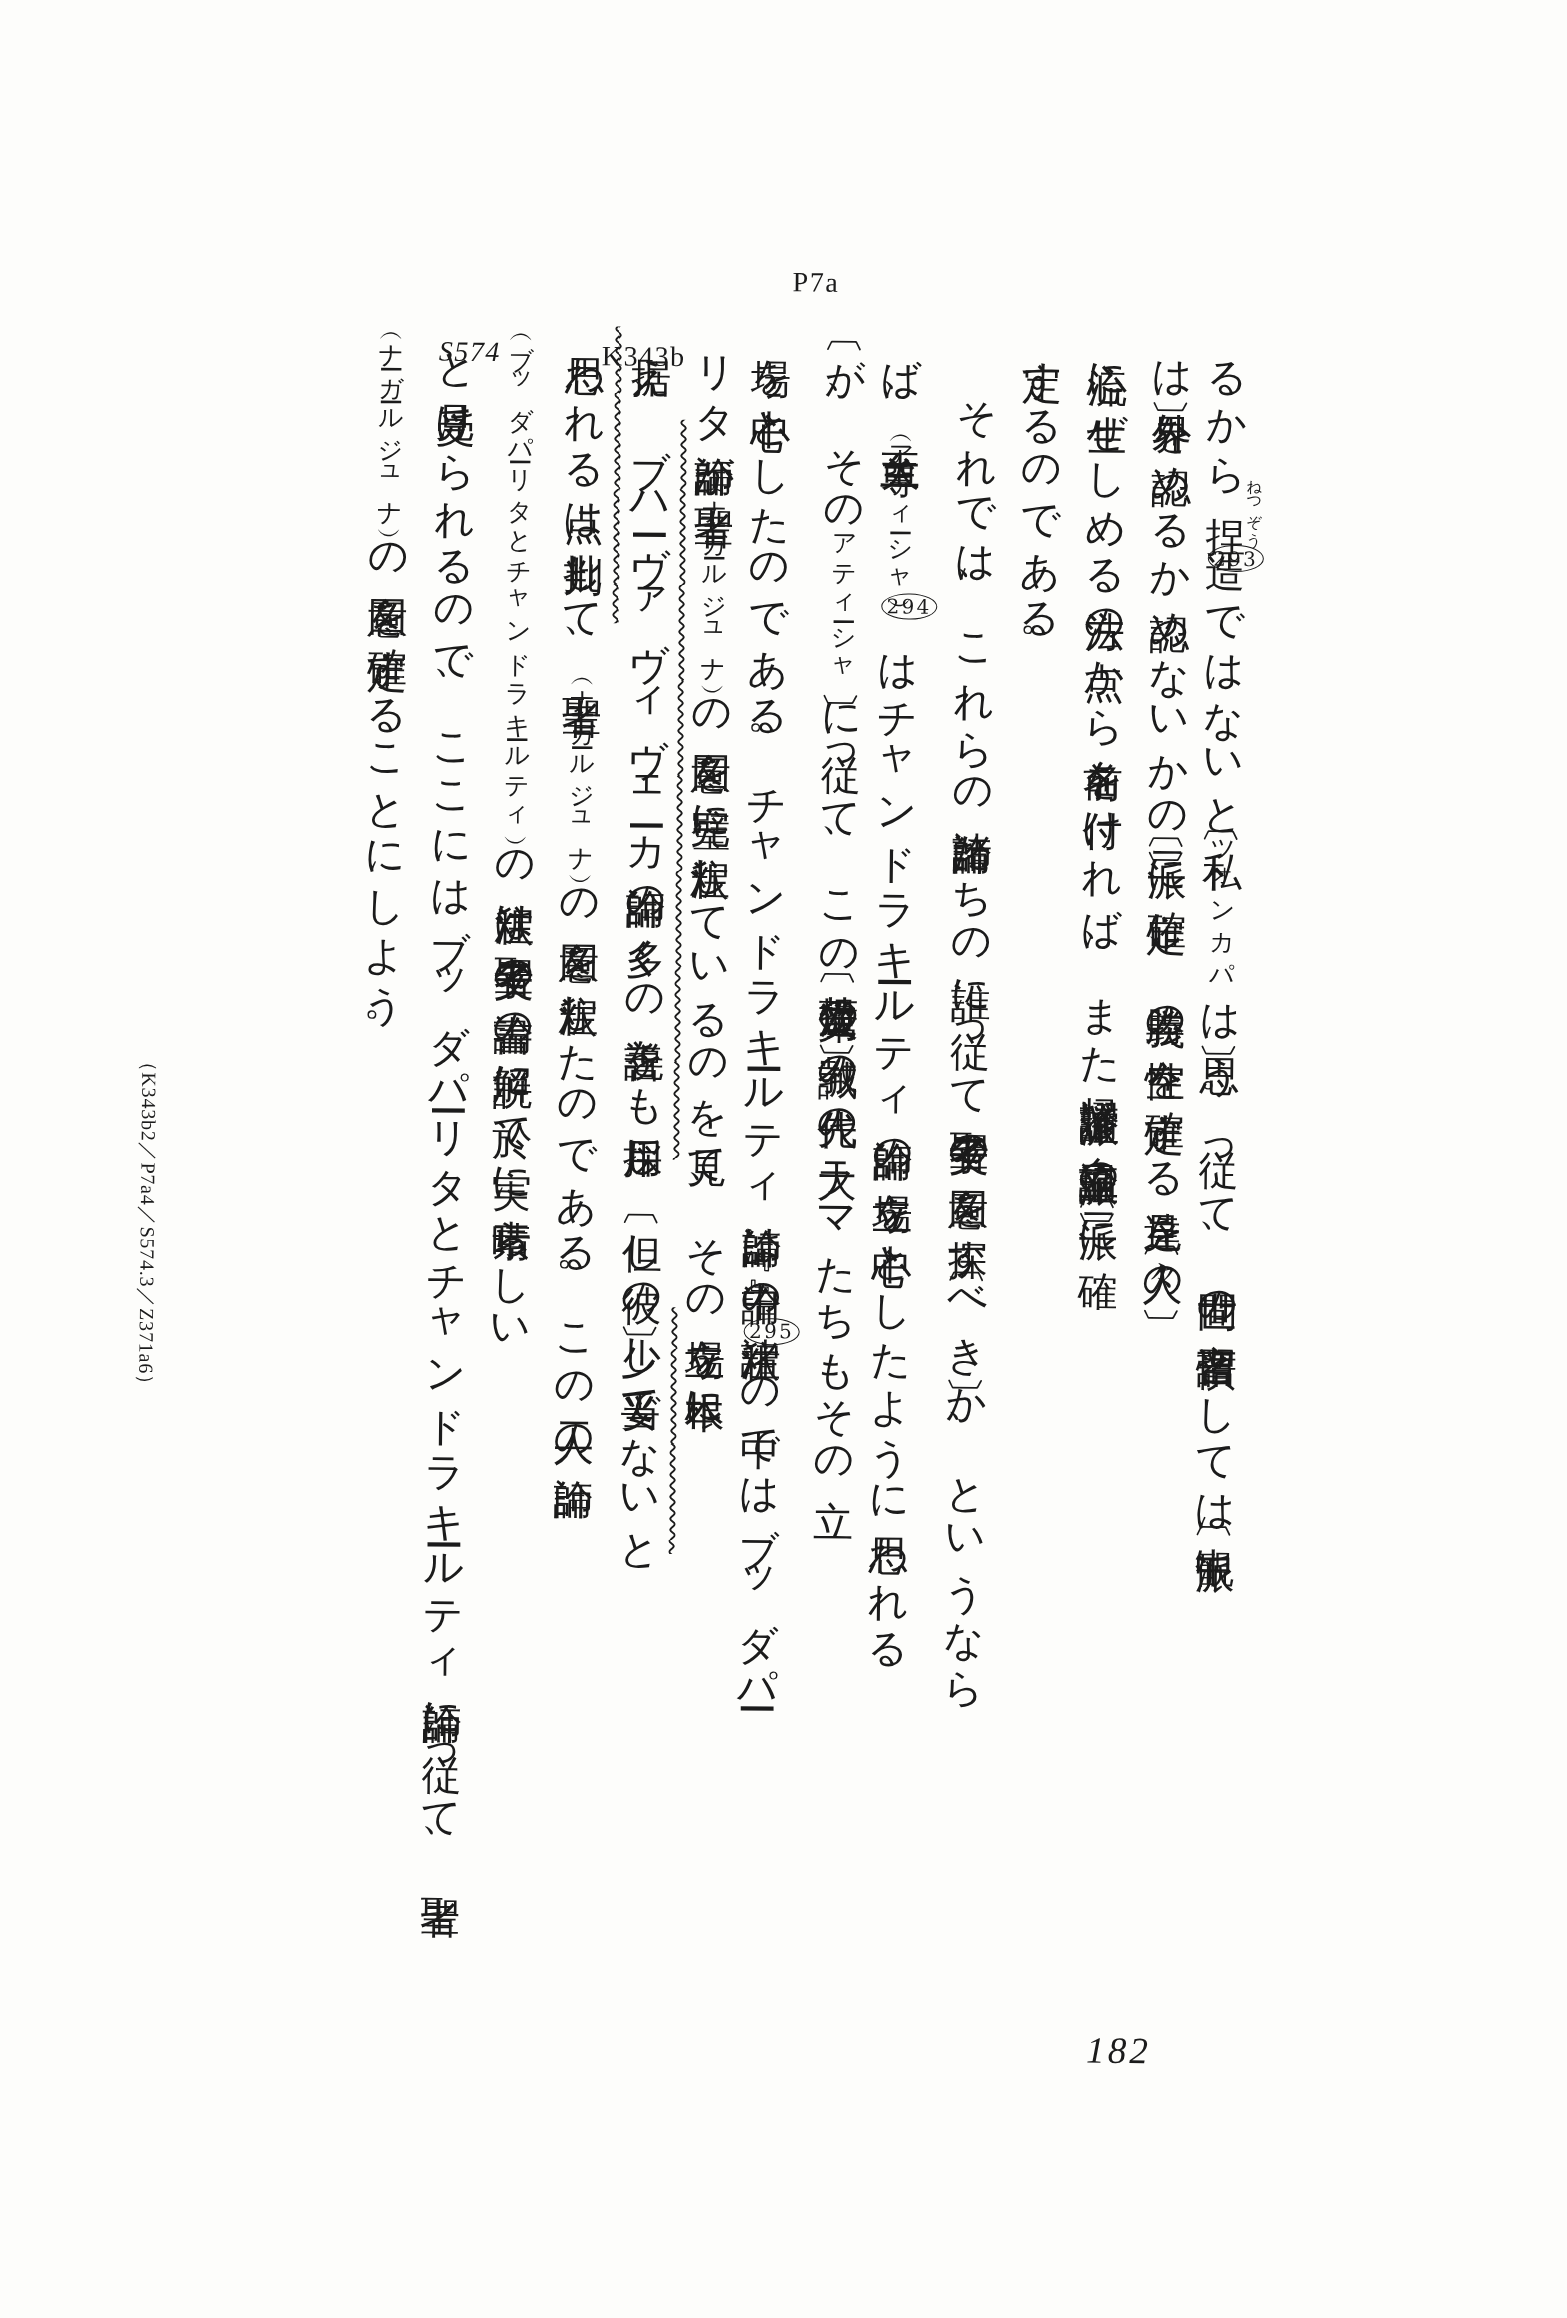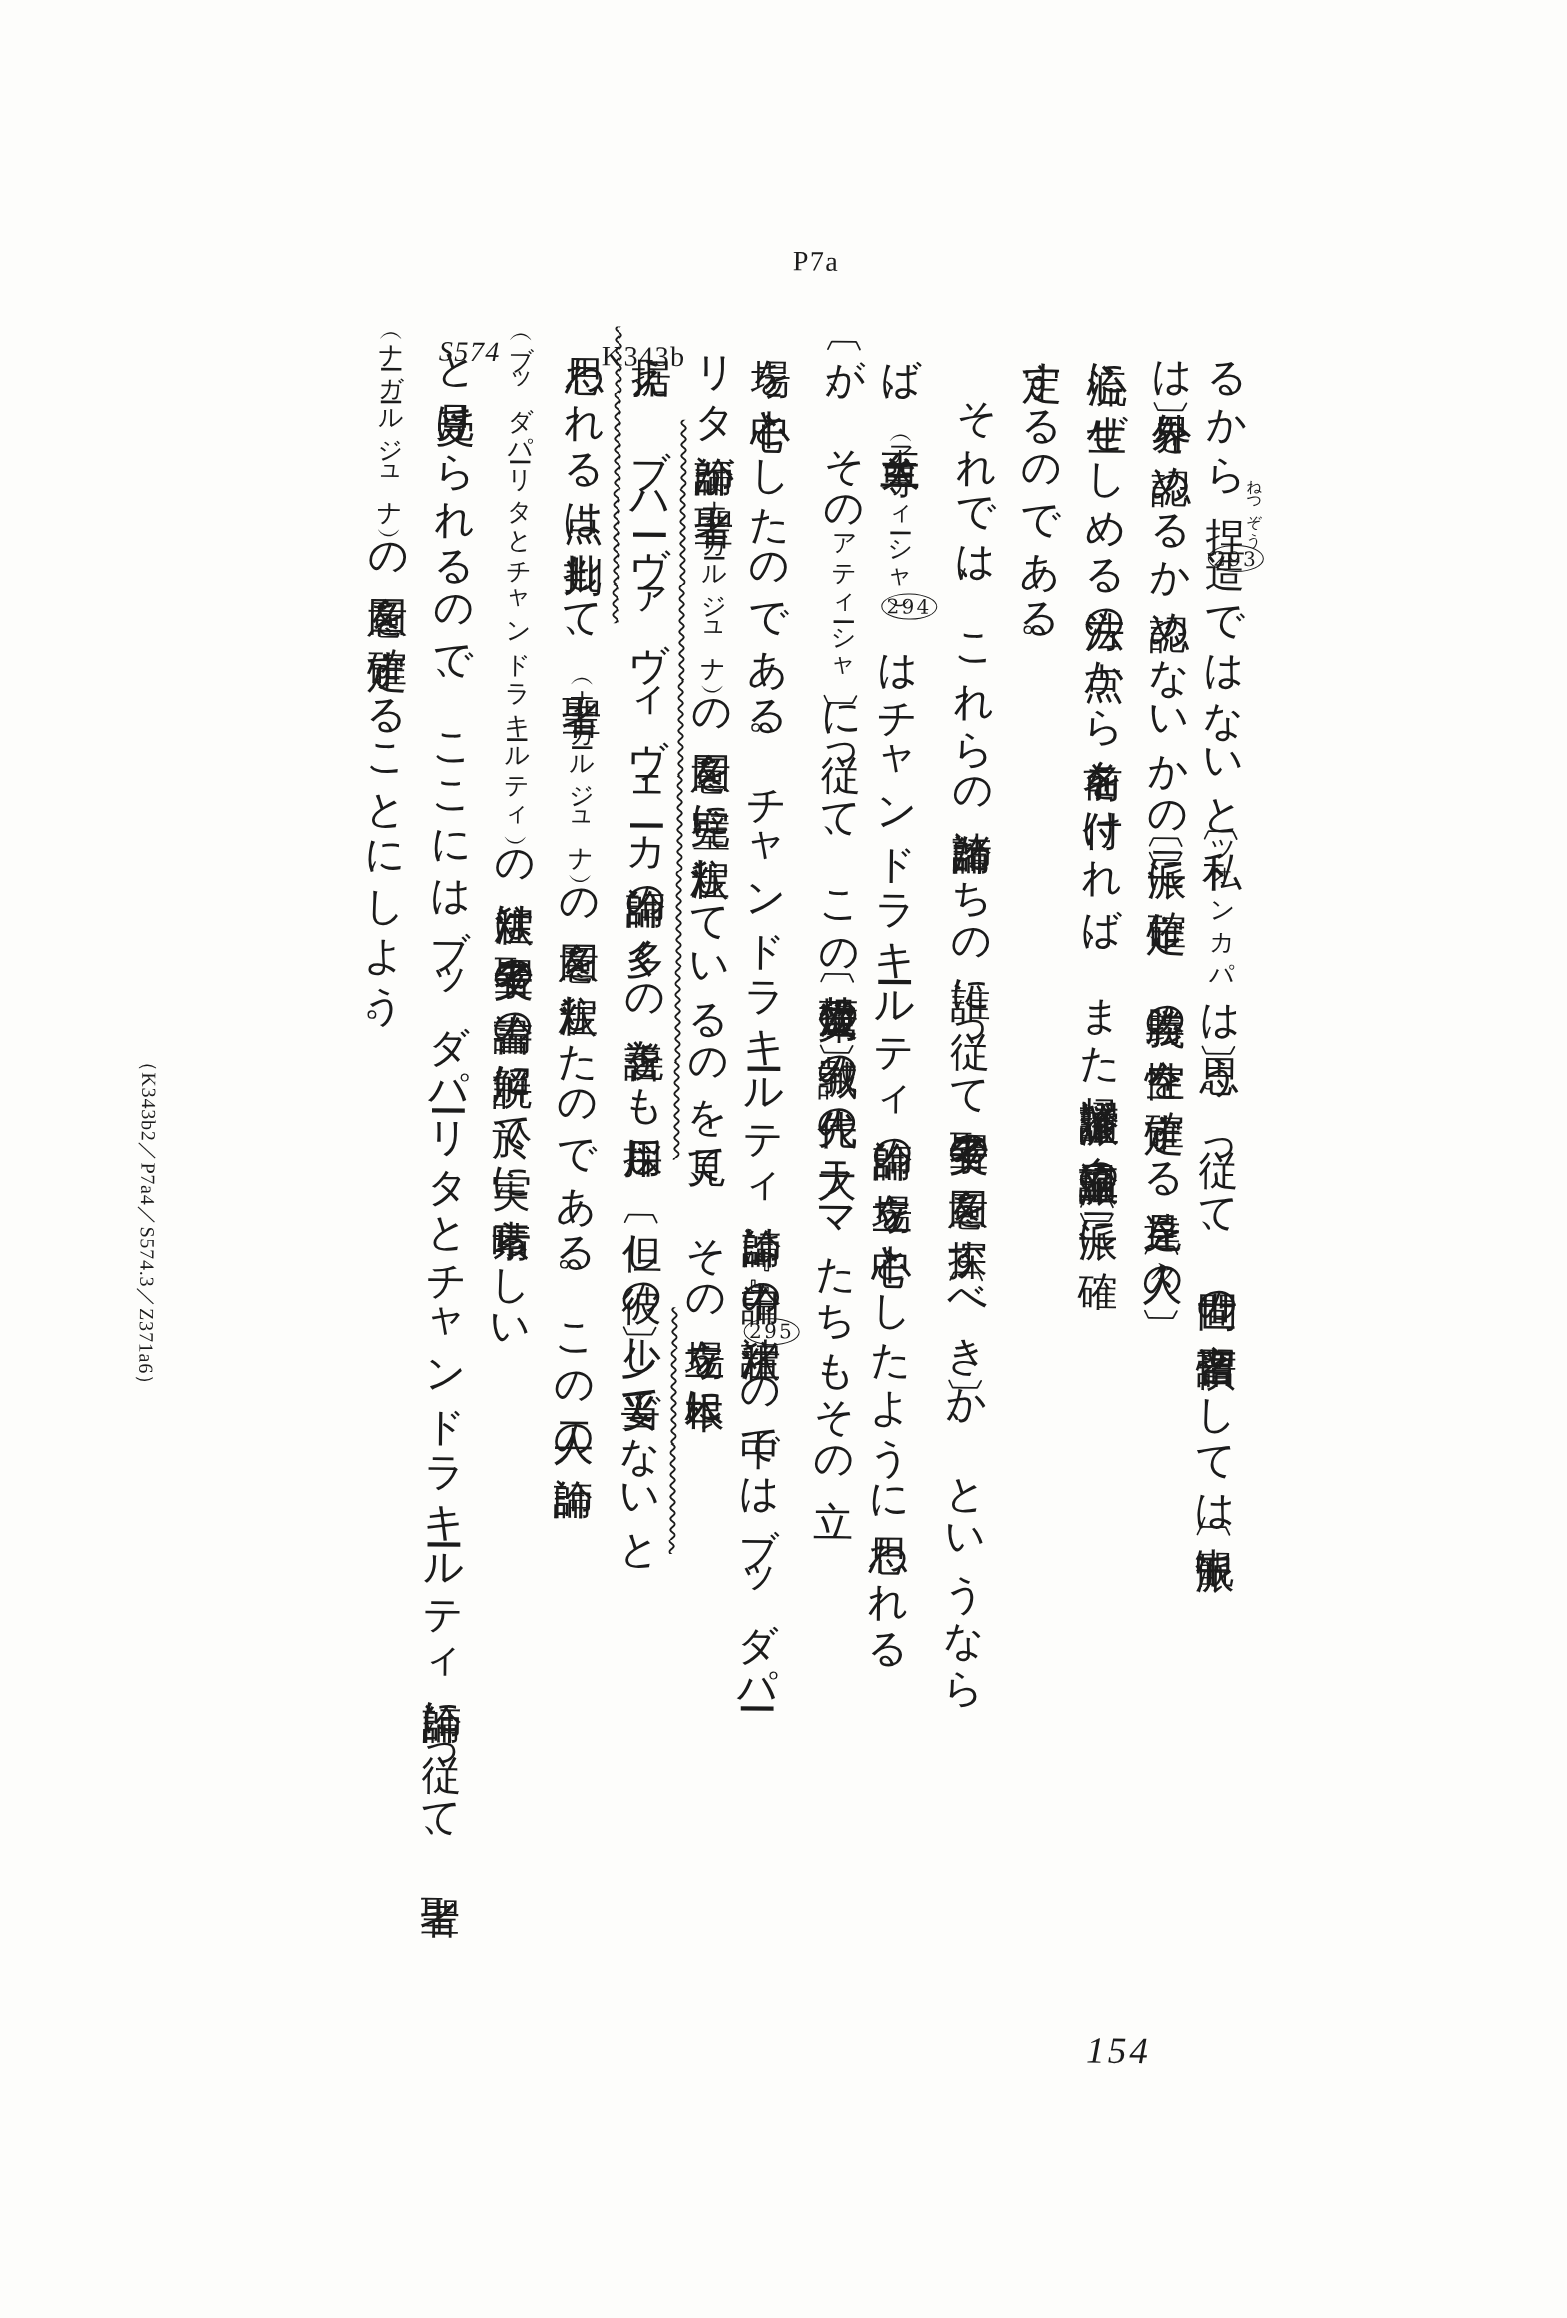--- a/index.html
+++ b/index.html
@@ -15,21 +15,21 @@
   .scan{
     position:absolute;inset:0;
     transform:rotate(0.6deg);
     transform-origin:1240px 349px;
   }
   .margin-ref{
     position:absolute;
     font-family:"Liberation Serif","DejaVu Serif",serif;
     font-size:28px;letter-spacing:1.5px;color:#1b1b1b;white-space:nowrap;
   }
-  #ref-p{left:792px;top:250px;}
+  #ref-p{left:792px;top:271px;}
   #ref-k{left:602px;top:347px;}
   #ref-s{left:439px;top:344px;font-style:italic;}
   .column{
     position:absolute;top:333px;height:1782px;width:57px;
     writing-mode:vertical-rl;text-orientation:mixed;
     font-size:40px;line-height:57px;letter-spacing:2.3px;
     color:#1b1b1b;white-space:nowrap;
   }
   .column span{letter-spacing:inherit;}
   .small{font-size:0.62em;}
@@ -89,17 +89,17 @@
         <div class="column" style="left: 688px;"><span>リタ論師が聖者</span><span class="small">（ナーガールジュナ）</span><span>の意図を完璧に注釈しているのを見て、その立場を根本に</span></div>
         <div class="column" style="left: 623px;"><span>据え、</span><span class="wavy">ブハーヴァヴィヴェーカ論師の多くの善説をも採用し</span><span>、〔但し彼の〕</span><span class="wavy">少し妥当でないと</span></div>
         <div class="column" style="left: 558px;"><span class="wavy">思われる点は批判して</span><span>、聖者</span><span class="small">（ナーガールジュナ）</span><span>の意図を注釈したのである。この二人の論師</span></div>
         <div class="column" style="left: 493px;"><span class="small">（ブッダパーリタとチャンドラキールティ）</span><span>の注釈は聖者父子の論書の解説に於て実に素晴らしい</span></div>
         <div class="column" style="left: 428px;"><span>と見受けられるので、ここにはブッダパーリタとチャンドラキールティ論師に従って、聖者</span></div>
         <div class="column" style="left: 363px;"><span class="small">（ナーガールジュナ）</span><span>の意図を確定することにしよう。</span></div>
       </div>
 
     <div class="citation">（K343b2／P7a4／S574.3／Z371a6）</div>
 
-    <div class="page-number">154</div>
+    <div class="page-number">182</div>
 
   </div>
 </div>
 
 
 </body></html>

